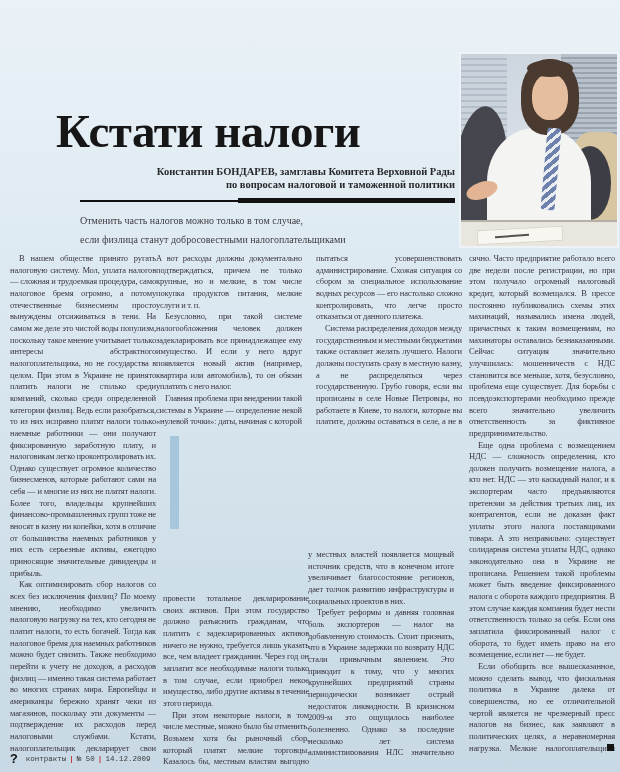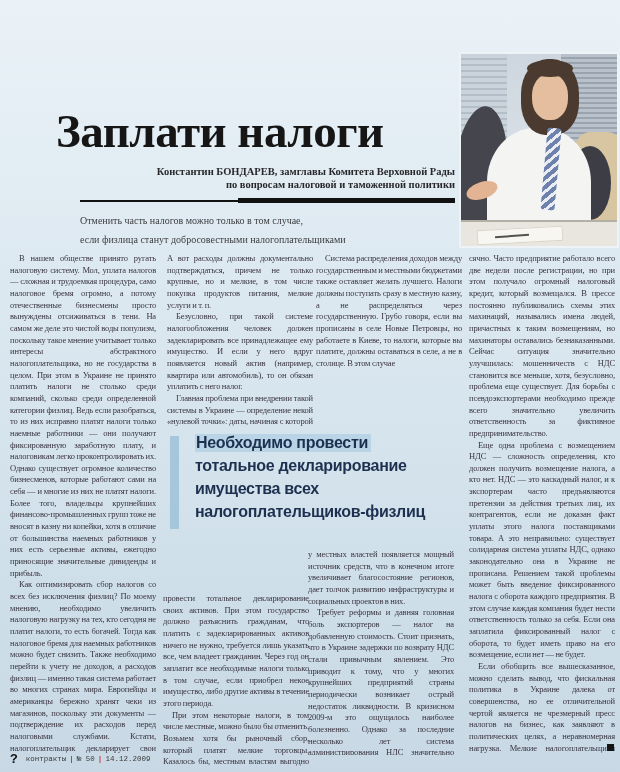--- a/index.html
+++ b/index.html
@@ -75,21 +75,21 @@
   .ph-pen{position:absolute; left:34px; bottom:9px; width:34px; height:2px; background:#55524c; transform:rotate(-4deg);}
   
   .col{
     position:absolute; width:146px; top:253px; height:502px; overflow:hidden;
     font-size:8.5px; line-height:11.65px; text-align:justify; color:#393440;
     letter-spacing:-.15px; word-spacing:-.4px;
   }
   .col p{margin:0; text-indent:9px;}
   .col p.cont{text-indent:0;}
   .c1{left:10px;} .c4{left:469px;}
-  .c2t{left:167px; height:177px;} .c3t{left:316px; height:177px;}
+  .c2t{left:156px; height:177px;} .c3t{left:316px; height:177px;}
   .c2b{left:163px; top:549px; height:206px;margin-top:44px;} .c3b{left:308px; top:549px; height:206px;}
   
   .pullquote{position:absolute; left:163px; top:431px; width:302px; height:114px;}
   .pq-bar{position:absolute; left:7px; top:5px; width:9px; height:93px; background:#a6c6db;}
   .pq-text{
     position:absolute; left:32px; top:0; width:268px;
     font-family:"Liberation Sans","DejaVu Sans",sans-serif;
     font-weight:bold; font-size:16px; line-height:23px; color:#1d3050; letter-spacing:-.3px;
   }
   .pq-hl{background:#b9d5e5; padding:0 3px 1px 1px;}
@@ -102,21 +102,21 @@
   }
   .footer .logo{font-weight:900; font-size:13px; color:#111; margin-right:8px; vertical-align:-2px;}
   .footer .sep{color:#c43b36; font-weight:bold; margin:0 3px;}
 </style>
 </head>
 <body>
 
 <div class="page">
 
 
-  <h1 class="title">Заплати налоги</h1>
+  <h1 class="title">Кстати налоги</h1>
 
   <div class="byline">
     <div>Константин БОНДАРЕВ, замглавы Комитета Верховной Рады</div>
     <div>по вопросам налоговой и таможенной политики</div>
   </div>
 
   <div class="rule">
     <span class="thin"></span>
     <span class="thick"></span>
   </div>
@@ -149,31 +149,26 @@
     <p>Как оптимизировать сбор налогов со всех без исключения физлиц? По моему мнению, необходимо увеличить налоговую нагрузку на тех, кто сегодня не платит налоги, то есть богачей. Тогда как налоговое бремя для наемных работников можно будет снизить. Также необходимо перейти к учету не доходов, а расходов физлиц — именно такая система работает во многих странах мира. Европейцы и американцы бережно хранят чеки из магазинов, поскольку эти документы — подтверждение их расходов перед налоговыми службами. Кстати, налогоплательщик декларирует свои доходы методом простого заявления — никто не просит документального подтверждения.</p>
   </div>
 
   <div class="col c2t">
     <p class="cont">А вот расходы должны документально подтверждаться, причем не только крупные, но и мелкие, в том числе покупка продуктов питания, мелкие услуги и т. п.</p>
     <p>Безусловно, при такой системе налогообложения человек должен задекларировать все принадлежащее ему имущество. И если у него вдруг появляется новый актив (например, квартира или автомобиль), то он обязан уплатить с него налог.</p>
     <p>Главная проблема при внедрении такой системы в Украине — определение некой «нулевой точки»: даты, начиная с которой все члены нашего общества обязаны</p>
   </div>
 
   <div class="col c3t">
+    <p class="cont">пытаться усовершенствовать администрирование. Схожая ситуация со сбором за специальное использование водных ресурсов — его настолько сложно контролировать, что легче просто отказаться от данного платежа.</p>
     <p>Система распределения доходов между государственным и местными бюджетами также оставляет желать лучшего. Налоги должны поступать сразу в местную казну, а не распределяться через государственную. Грубо говоря, если вы прописаны в селе Новые Петровцы, но работаете в Киеве, то налоги, которые вы платите, должны оставаться в селе, а не в столице. В этом случае</p>
   </div>
 
   <div class="pullquote">
     <div class="pq-bar"></div>
-    <div class="pq-text">
-      <div><span class="pq-hl">Необходимо провести</span></div>
-      <div>тотальное декларирование</div>
-      <div>имущества всех</div>
-      <div>налогоплательщиков-физлиц</div>
-    </div>
   </div>
 
   <div class="col c2b">
     <p class="cont">провести тотальное декларирование своих активов. При этом государство должно разъяснить гражданам, что платить с задекларированных активов ничего не нужно, требуется лишь указать все, чем владеет гражданин. Через год он заплатит все необходимые налоги только в том случае, если приобрел некое имущество, либо другие активы в течение этого периода.</p>
     <p>При этом некоторые налоги, в том числе местные, можно было бы отменить. Возьмем хотя бы рыночный сбор, который платят мелкие торговцы. Казалось бы, местным властям выгодно существование этого налога: он поступает непосредственно в их бюджеты. Но в нашей стране данный вид налога очень сложно администрировать и контролировать (налог собирают рынки, которые затем перечисляют деньги в местную казну). А потому его проще отменить, чем по-</p>
   </div>
 
   <div class="col c3b">
     <p class="cont">у местных властей появляется мощный источник средств, что в конечном итоге увеличивает благосостояние регионов, дает толчок развитию инфраструктуры и социальных проектов в них.</p>
     <p>Требует реформы и давняя головная боль экспортеров — налог на добавленную стоимость. Стоит признать, что в Украине задержки по возврату НДС стали привычным явлением. Это приводит к тому, что у многих крупнейших предприятий страны периодически возникает острый недостаток ликвидности. В кризисном 2009-м это ощущалось наиболее болезненно. Однако за последние несколько лет система администрирования НДС значительно улучшилась. Еще до 2004 — 2005 годов в Украине существовало огромное количество фиктивных экспортеров, которые незаконно возмещали миллиарды гривен НДС ежеме-</p>

